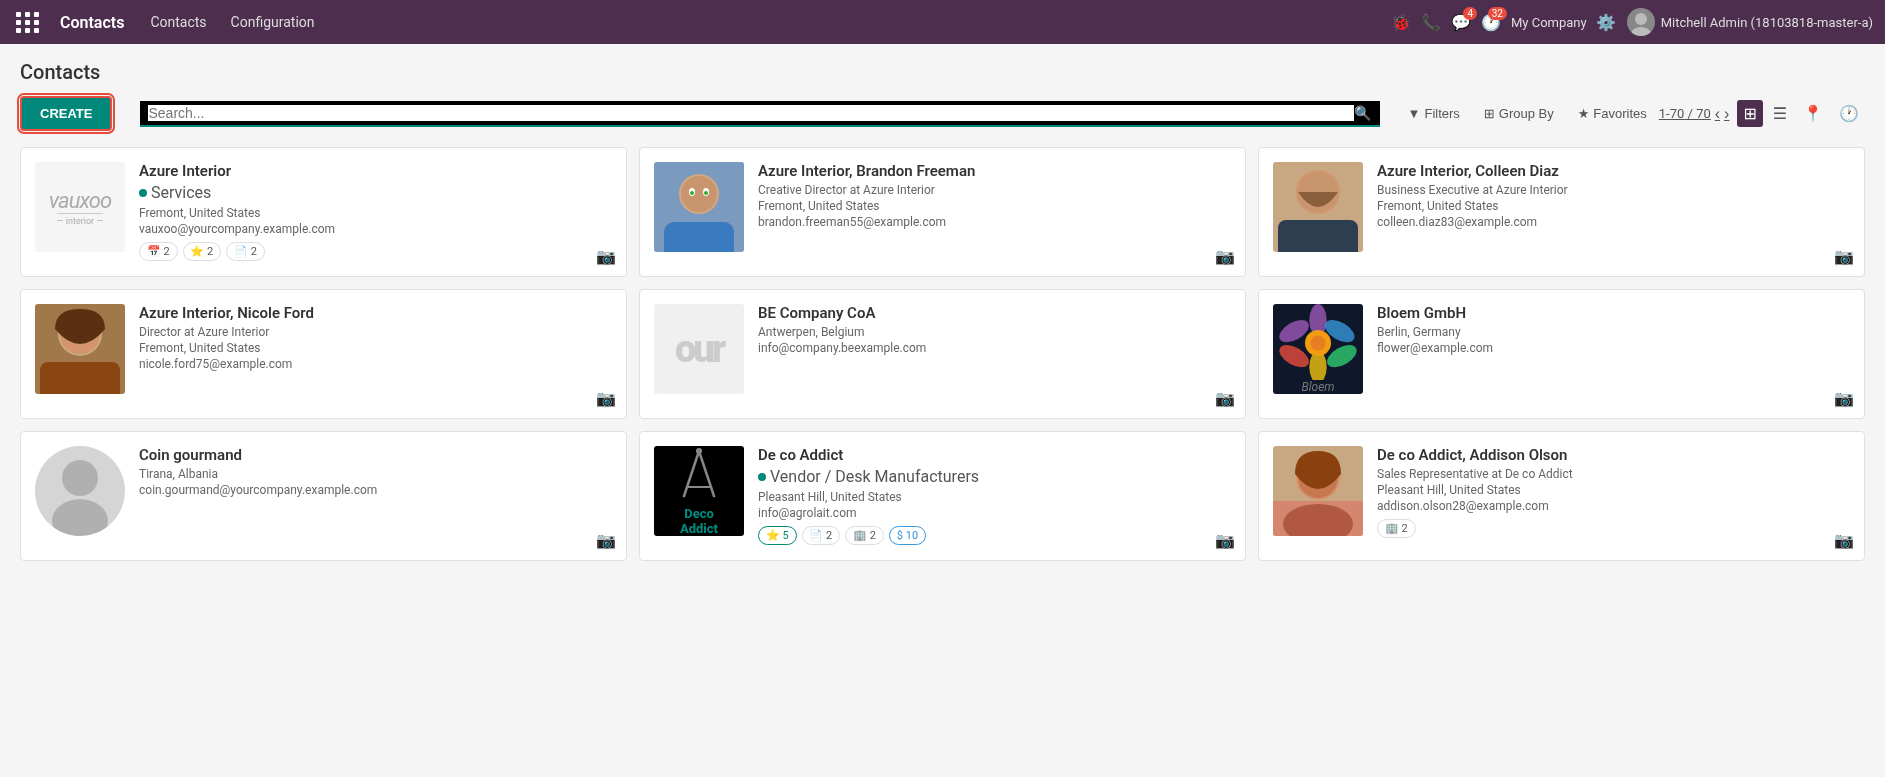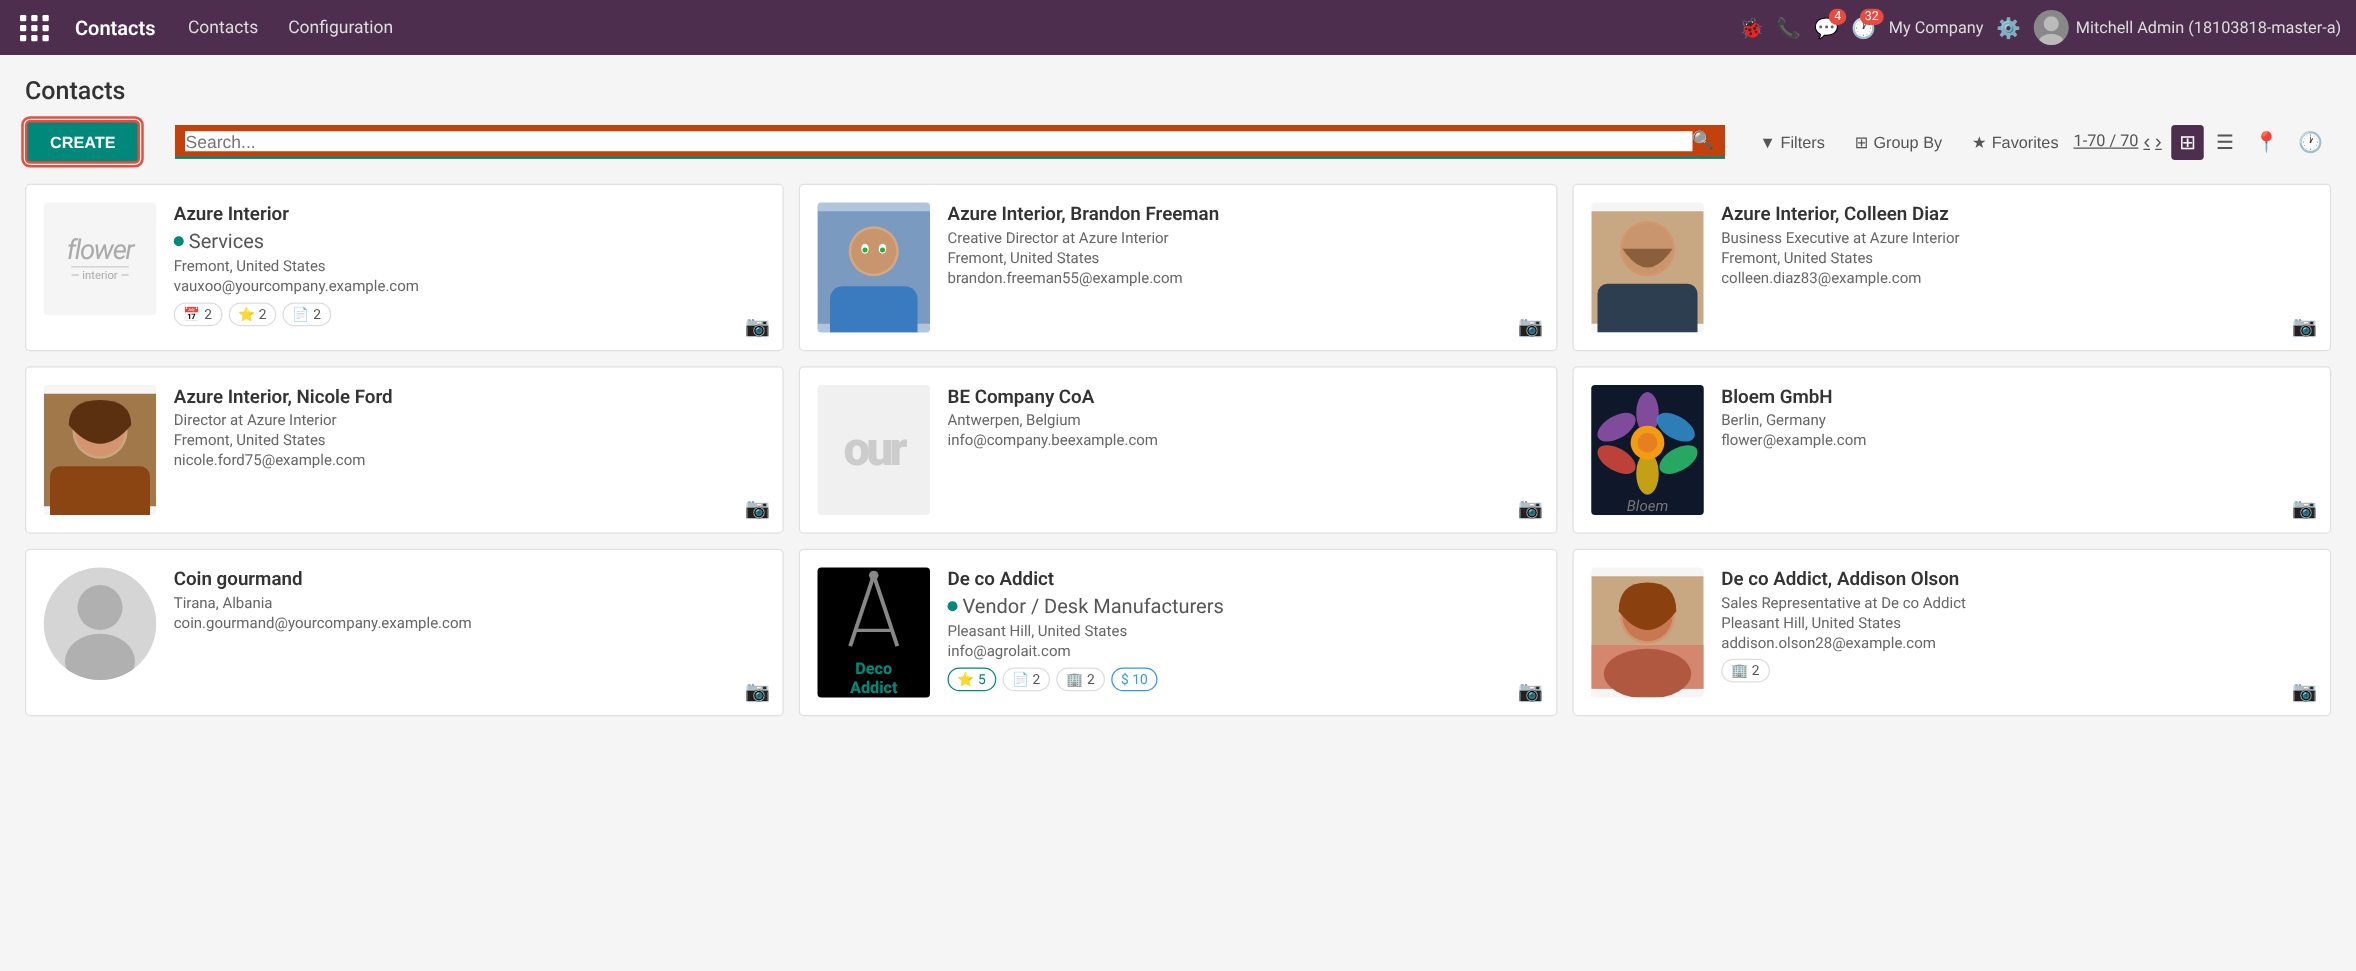--- a/index.html
+++ b/index.html
@@ -44,21 +44,21 @@
       cursor: pointer;
       outline: 2px solid #e74c3c;
       outline-offset: 1px;
     }
     .search-bar {
       flex: 1;
       display: flex;
       align-items: center;
       border-bottom: 2px solid #00897b;
       padding: 4px 8px;
-      background: #c2410c;
+      background: #000000;
       margin-left: 20px;
     }
     .search-bar input {
       border: none;
       outline: none;
       width: 100%;
       font-size: 14px;
       color: #999;
     }
     .filter-bar {
@@ -90,21 +90,21 @@
       border: 1px solid #e0e0e0;
       display: flex;
       padding: 14px;
       gap: 14px;
       cursor: pointer;
       position: relative;
       min-height: 130px;
     }
     .card-avatar {
       width: 90px;
-      height: 104px;
+      height: 90px;
       flex-shrink: 0;
       border-radius: 3px;
       overflow: hidden;
       display: flex;
       align-items: center;
       justify-content: center;
       background: #f5f5f5;
     }
     .card-avatar svg, .card-avatar img { width: 100%; height: 100%; object-fit: cover; }
     .card-info { flex: 1; min-width: 0; }
@@ -224,21 +224,21 @@
       <button class="view-btn">📍</button>
       <button class="view-btn">🕐</button>
     </div>
   </div>
 
   <div class="cards-grid">
 
     <div class="contact-card">
       <div class="card-avatar azure-logo">
         <div style="display:flex;flex-direction:column;align-items:center;">
-          <span style="font-size:22px;color:#aaa;font-style:italic;letter-spacing:-1px;">flower</span>
+          <span style="font-size:22px;color:#aaa;font-style:italic;letter-spacing:-1px;">vauxoo</span>
           <span style="font-size:9px;color:#aaa;border-top:1px solid #ccc;padding-top:2px;">— interior —</span>
         </div>
       </div>
       <div class="card-info">
         <div class="card-name">Azure Interior</div>
         <div class="card-tag">
           <div class="tag-dot green"></div>
           <span class="tag-label">Services</span>
         </div>
         <div class="card-sub">Fremont, United States</div>

